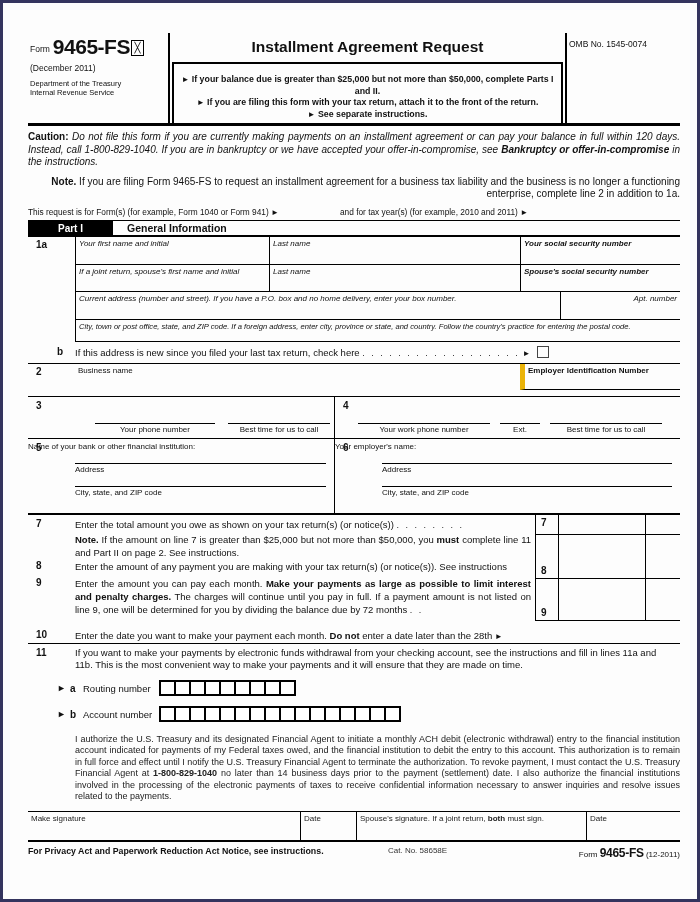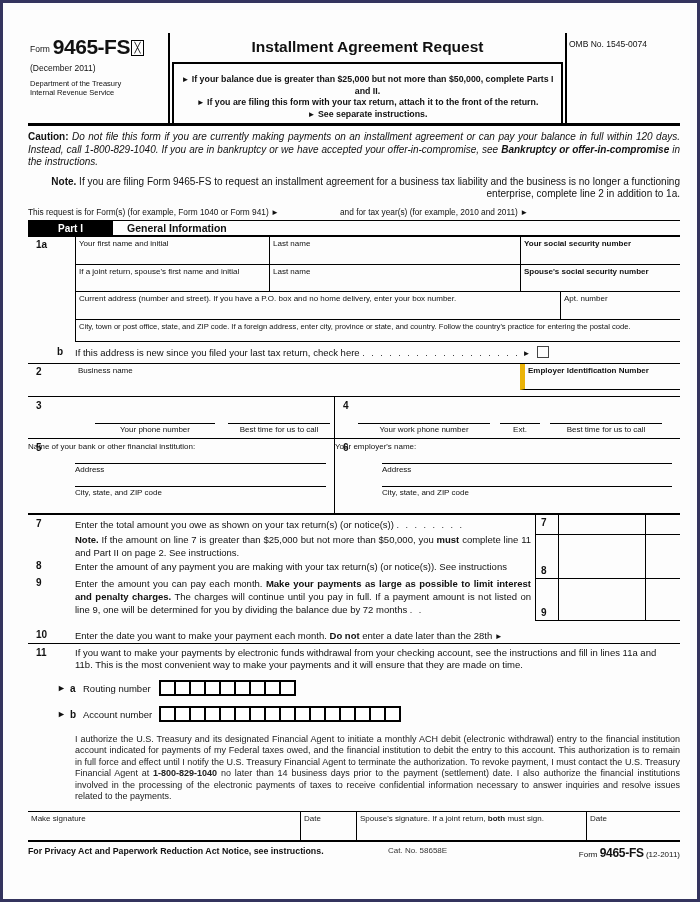--- a/index.html
+++ b/index.html
@@ -42,27 +42,27 @@
 
   
   .partbar { border-top:1.5px solid #000; border-bottom:2.5px solid #000; display:flex; align-items:center; height:17px; }
   .partbox { background:#000; color:#fff; font-weight:bold; font-size:10px; width:85px; text-align:center; height:100%; line-height:16px; }
   .parttitle { font-weight:bold; font-size:10.5px; margin-left:14px; }
 
   
   .grid-row { display:flex; }
   .gut { width:47px; padding:2px 0 0 8px; font-weight:bold; font-size:10px; }
   .cellwrap { flex:1; display:flex; border-left:1px solid #000; }
-  .cell { padding:2px 3px; font-size:8px; }
+  .cell { padding:2px 3px; font-size:8px;font-style:italic; }
   .bb { border-bottom:1px solid #000; }
   .rl { border-left:1px solid #000; }
   .boldlbl { font-weight:bold; }
   .r1 { height:28px; } .r2 { height:27px; } .r3 { height:28px; } .r4 { height:22px; }
   .c-first { width:193px; } .c-last { flex:1; } .c-ssn { width:160px; }
-  .c-addr { flex:1; } .c-apt { width:120px; }
+  .c-addr { flex:1; } .c-apt { width:120px;text-align:right; }
 
   
   .rowb { display:flex; height:22px; align-items:flex-start; border-bottom:1.5px solid #000; padding-top:4px; }
   .rowb .gutb { width:47px; padding-left:29px; font-weight:bold; font-size:10px; }
   .rowb-text { font-size:9.5px; }
   .dots { letter-spacing:2px; font-size:9px; color:#222; }
   .chk { display:inline-block; width:12px; height:12px; border:1px solid #444; vertical-align:-2px; margin-left:4px; }
 
   
   .row2 { display:flex; height:33px; border-bottom:1px solid #000; }

